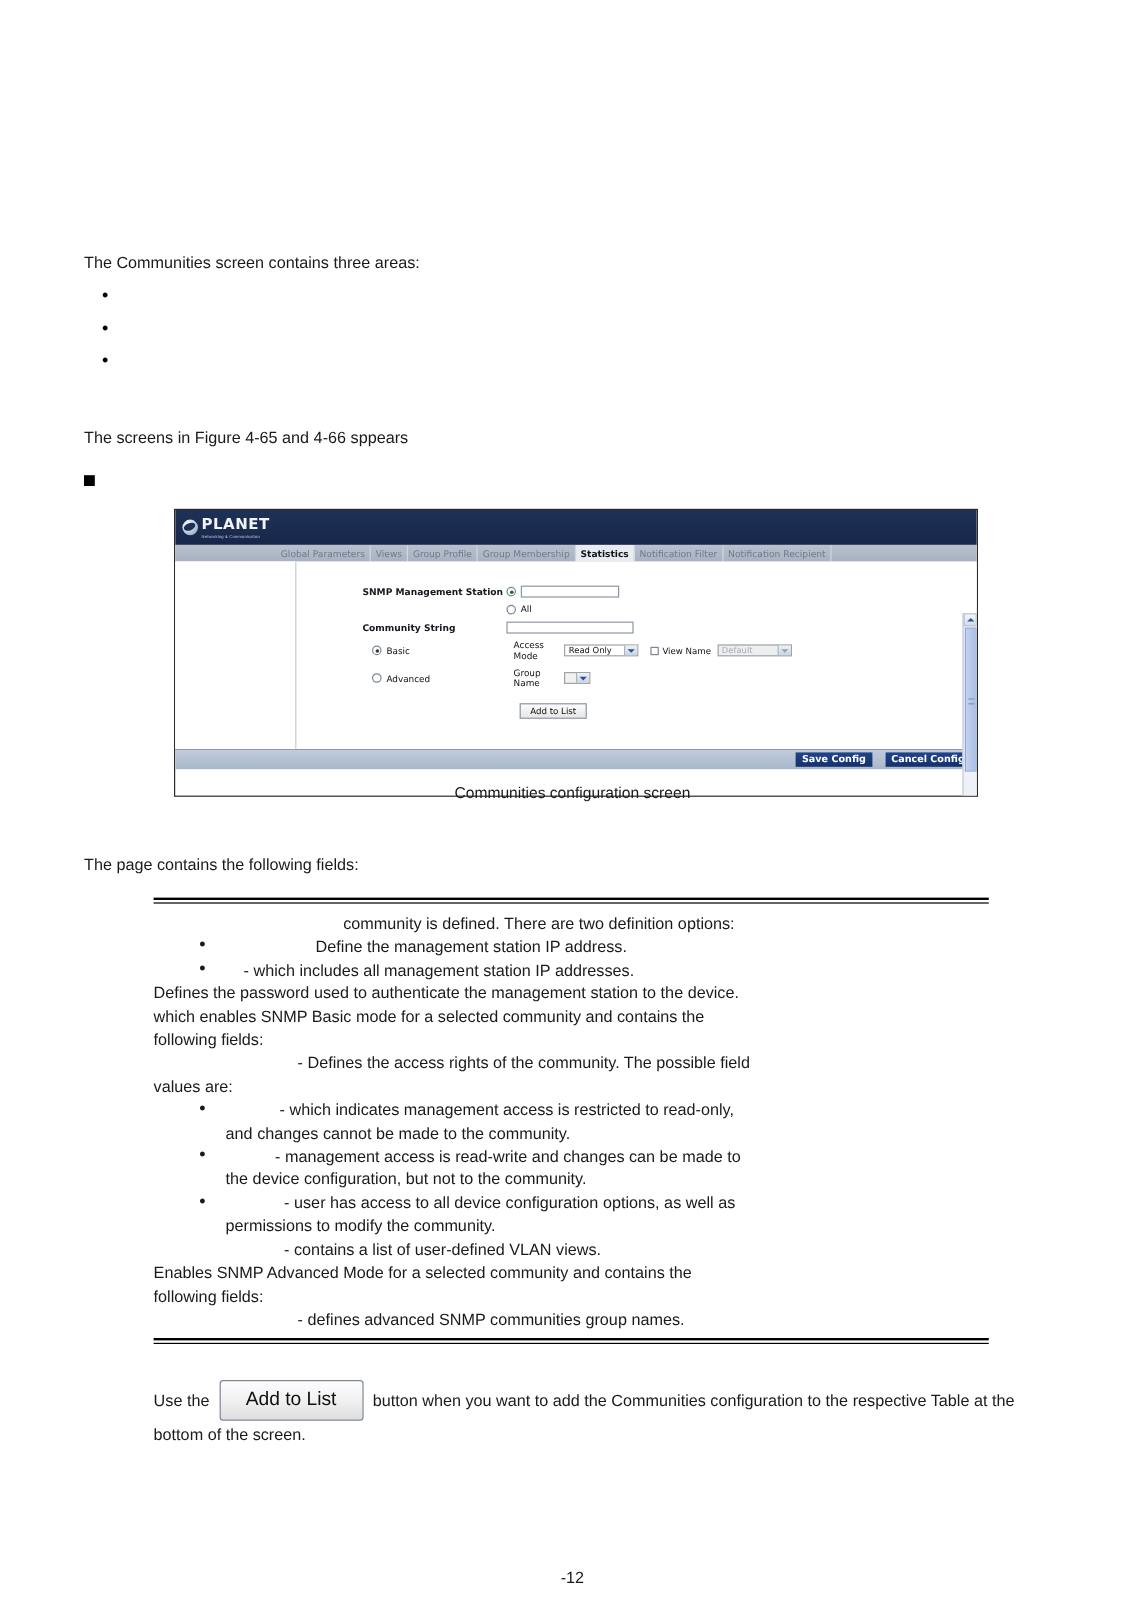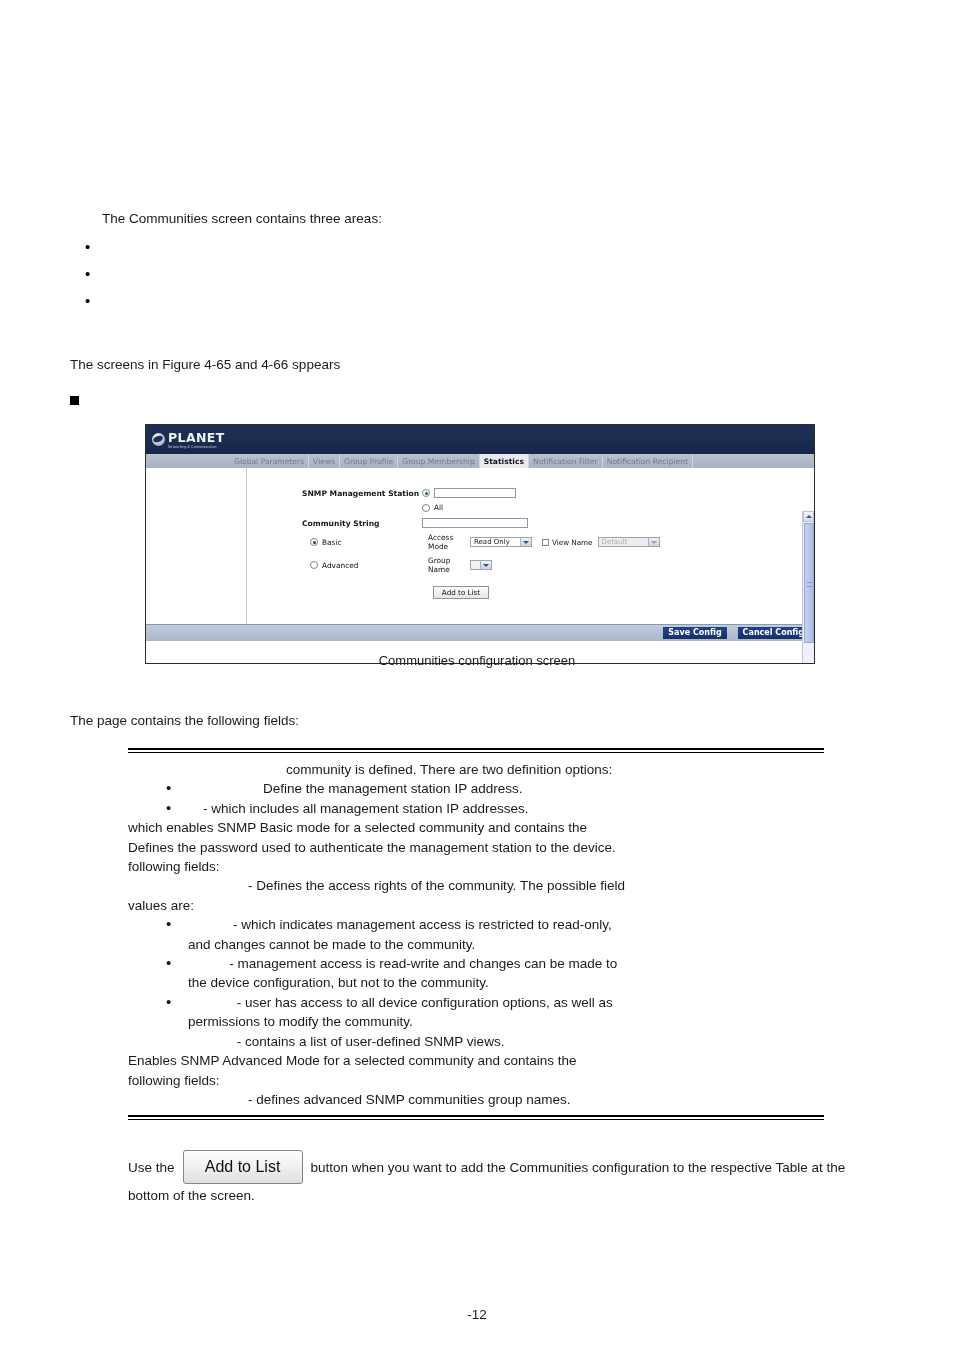--- a/index.html
+++ b/index.html
@@ -19,21 +19,21 @@
   
   .doc-text {
     position: absolute;
     font-size: 13.5px;
     line-height: 19px;
     color: #1a1a1a;
     white-space: pre-wrap;
   }
 
   
-  #intro-line      { left: 70px; top: 209px; margin-left: 32px; }
+  #intro-line      { left: 70px; top: 209px; }
   #bullet-list     { position: absolute; left: 70px; top: 240px; }
   .plain-bullet {
     position: relative;
     height: 27px;
     padding-left: 18px;
     font-size: 13.5px;
   }
   .plain-bullet::before {
     content: "\2022";
     position: absolute;
@@ -552,32 +552,32 @@
 <div id="figure-caption">Communities configuration screen</div>
 
 <div class="doc-text" id="fields-intro">The page contains the following fields:</div>
 
 <div id="desc-table">
   <div class="rule-double"></div>
   <div class="desc-body">
     <div class="desc-line">community is defined. There are two definition options:</div>
     <div class="desc-bullet">                    Define the management station IP address.</div>
     <div class="desc-bullet">    - which includes all management station IP addresses.</div>
+    <div class="desc-line flush">Defines the password used to authenticate the management station to the device.</div>
     <div class="desc-line flush">which enables SNMP Basic mode for a selected community and contains the</div>
-    <div class="desc-line flush">Defines the password used to authenticate the management station to the device.</div>
     <div class="desc-line flush">following fields:</div>
     <div class="desc-line indent-sm">                - Defines the access rights of the community. The possible field</div>
     <div class="desc-line flush">values are:</div>
     <div class="desc-bullet">            - which indicates management access is restricted to read-only,</div>
     <div class="desc-cont">and changes cannot be made to the community.</div>
     <div class="desc-bullet">           - management access is read-write and changes can be made to</div>
     <div class="desc-cont">the device configuration, but not to the community.</div>
     <div class="desc-bullet">             - user has access to all device configuration options, as well as</div>
     <div class="desc-cont">permissions to modify the community.</div>
-    <div class="desc-line indent-sm">             - contains a list of user-defined SNMP views.</div>
+    <div class="desc-line indent-sm">             - contains a list of user-defined VLAN views.</div>
     <div class="desc-line flush">Enables SNMP Advanced Mode for a selected community and contains the</div>
     <div class="desc-line flush">following fields:</div>
     <div class="desc-line indent-sm">                - defines advanced SNMP communities group names.</div>
   </div>
   <div class="rule-double bottom"></div>
 </div>
 
 <div id="usage-row">
   <span id="usage-pre">Use the</span>
   <span id="usage-button">Add to List</span>

